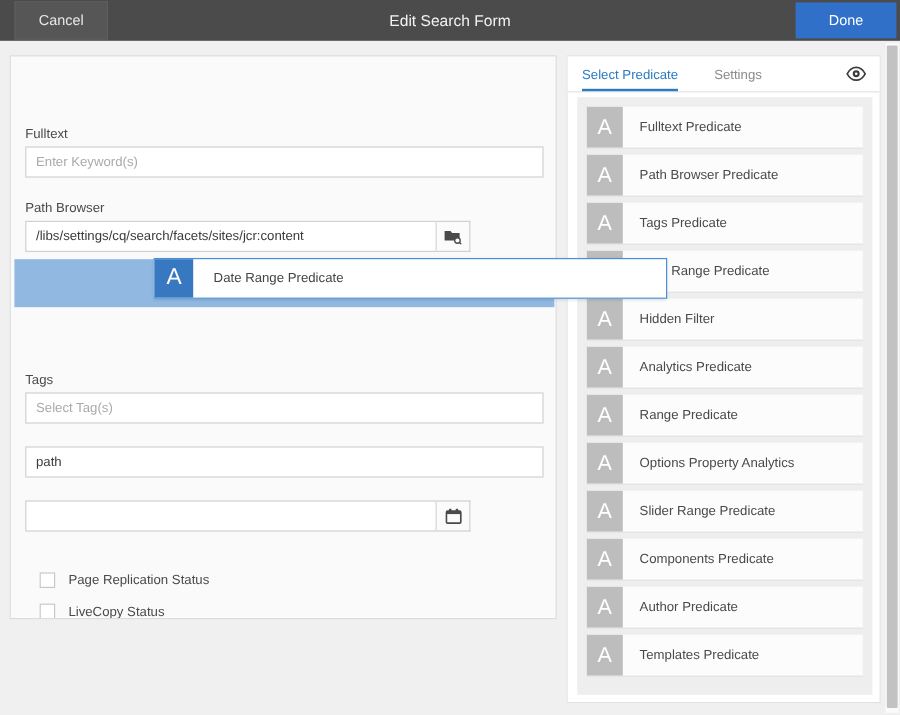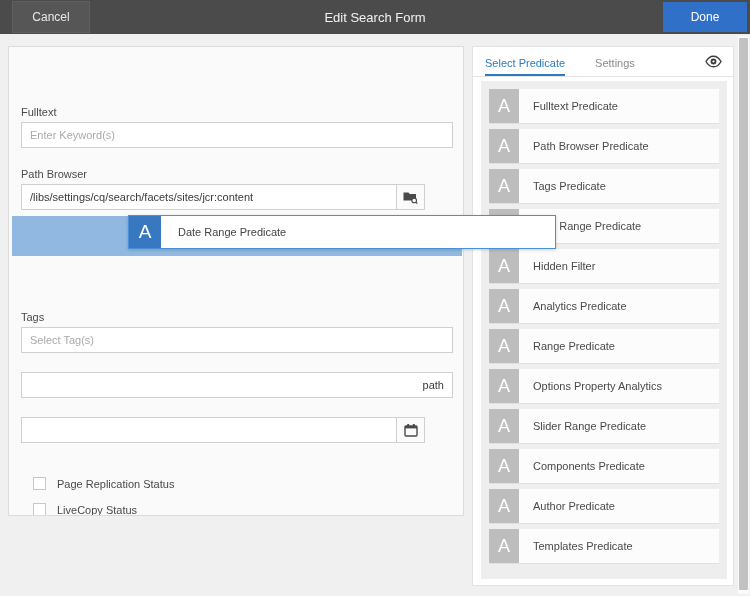--- a/index.html
+++ b/index.html
@@ -67,21 +67,21 @@
     background: #ffffff;
     font-size: 11px;
     color: #3a3a3a;
     padding: 0 8px;
     line-height: 24px;
     display: block;
     overflow: hidden;
     white-space: nowrap;
   }
   .field-input.placeholder { color: #aaaaaa; }
-  .field-input.with-btn { width: 376px; }
+  .field-input.with-btn { width: 343px; }
   .input-row { display: flex; }
   .input-btn {
     width: 28px; height: 26px;
     border: 1px solid #d0d0d0;
     border-left: none;
     background: #fbfbfb;
     display: flex; align-items: center; justify-content: center;
     cursor: pointer;
   }
 
@@ -256,21 +256,21 @@
         </svg>
       </div>
     </div>
   </div>
 
   <div class="field" style="top:264px;">
     <span class="field-label">Tags</span>
     <div class="field-input placeholder">Select Tag(s)</div>
   </div>
 
-  <div class="field" style="top:325px;text-align:right;">
+  <div class="field" style="top:325px;">
     <div class="field-input">path</div>
   </div>
 
   <div class="field" style="top:370px;">
     <div class="input-row">
       <div class="field-input with-btn"></div>
       <div class="input-btn">
         <svg width="14" height="14" viewBox="0 0 14 14">
           <rect x="1" y="3" width="12" height="10" rx="1" fill="none" stroke="#4a4a4a" stroke-width="1.4"></rect>
           <rect x="1" y="3" width="12" height="2.4" fill="#4a4a4a"></rect>

